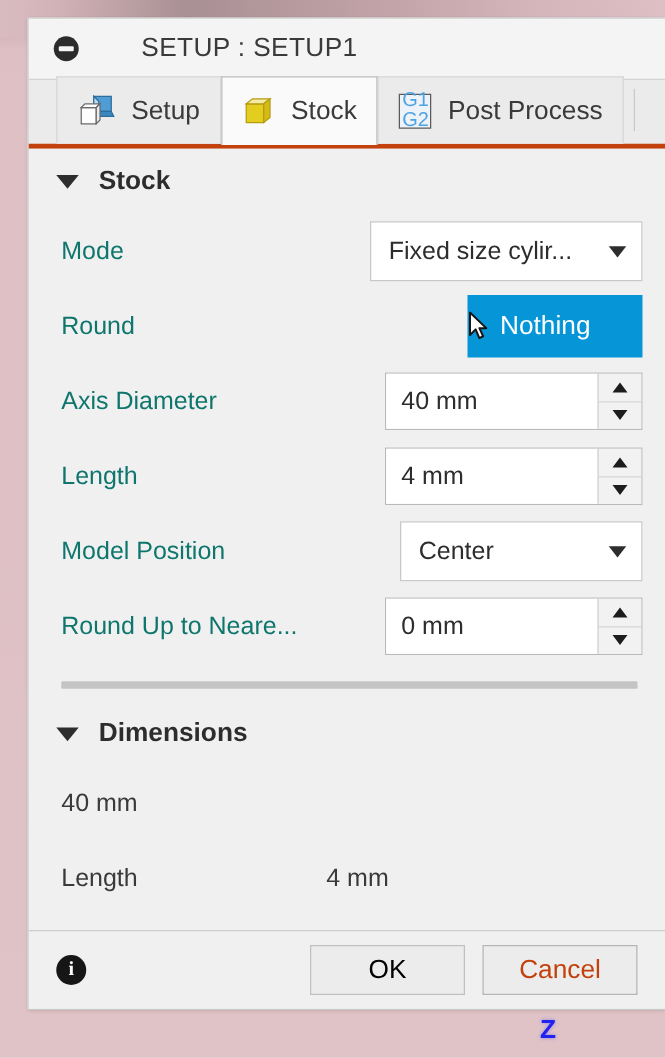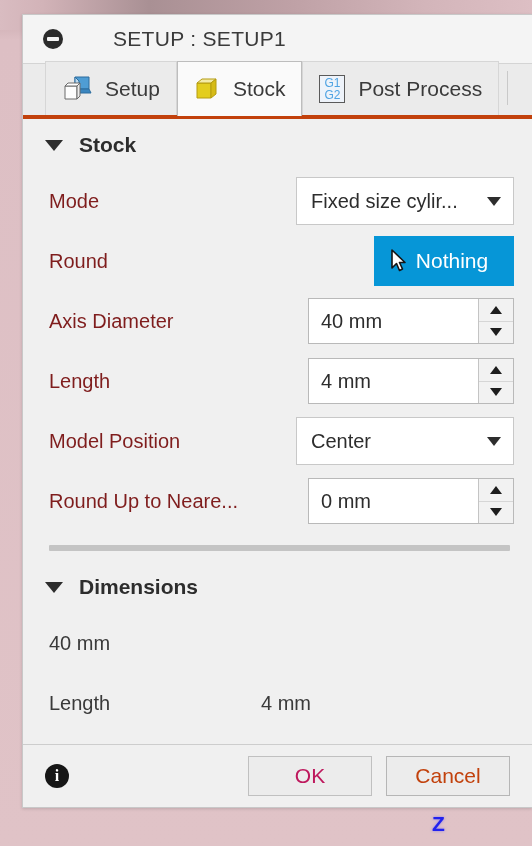--- a/index.html
+++ b/index.html
@@ -130,21 +130,21 @@
     background: #eef3fa;
     box-sizing: border-box;
     display: flex;
     flex-direction: column;
     align-items: center;
     justify-content: center;
     line-height: 1.0;
     flex: 0 0 auto;
   }
   .icon-gcode span {
-    font-size: 12px;
+    font-size: 16px;
     color: #4fa3e3;
     font-family: "Liberation Sans", sans-serif;
     font-weight: normal;
   }
   
   .dlg-body {
     flex: 1 1 auto;
     background: #f0f0f0;
     padding: 0 0 0 0;
     overflow: hidden;
@@ -171,21 +171,21 @@
   .row {
     display: flex;
     align-items: center;
     height: 60px;
     padding-left: 26px;
     padding-right: 18px;
     box-sizing: border-box;
   }
   .row-label {
     font-size: 20px;
-    color: #7f1d1d;
+    color: #0f766e;
     flex: 0 0 auto;
     white-space: nowrap;
   }
   .field {
     margin-left: auto;
     flex: 0 0 auto;
   }
   
   .combo {
     width: 218px;
@@ -206,30 +206,30 @@
   }
   .combo-arrow {
     width: 0; height: 0;
     border-left: 7px solid transparent;
     border-right: 7px solid transparent;
     border-top: 9px solid #2d2d2d;
     flex: 0 0 auto;
     margin-left: 6px;
   }
   .combo.wide { width: 218px; }
-  .combo.pos { width: 218px; }
+  .combo.pos { width: 194px; }
   .combo.pos .combo-arrow { margin-left: 10px; }
   
   .select-btn {
     width: 140px;
     height: 50px;
     background: #0696d7;
     display: flex;
     align-items: center;
-    justify-content: center;
+    justify-content: flex-start;
     color: #ffffff;
     font-size: 21px;
     padding-right: 10px;
     box-sizing: border-box;
   }
   .cursor-icon { width: 18px; height: 24px; margin-right: 8px; flex: 0 0 auto; }
   
   .spin {
     width: 206px;
     height: 46px;
@@ -323,21 +323,21 @@
     background: #ececec;
     border: 1px solid #b6b6b6;
     box-sizing: border-box;
     display: flex;
     align-items: center;
     justify-content: center;
     font-size: 21px;
     color: #c2410c;
     margin-left: 14px;
   }
-  .btn.disabled { color: #be185d; background: #ececec; border-color: #c0c0c0; }
+  .btn.disabled { color: #000000; background: #ececec; border-color: #c0c0c0; }
   .footer-spacer { flex: 1 1 auto; }
   
   .z-glyph {
     position: absolute;
     left: 432px;
     top: 812px;
     font-size: 21px;
     font-weight: bold;
     color: #2222ee;
     text-shadow: 0 0 3px rgba(90,90,255,0.6);

